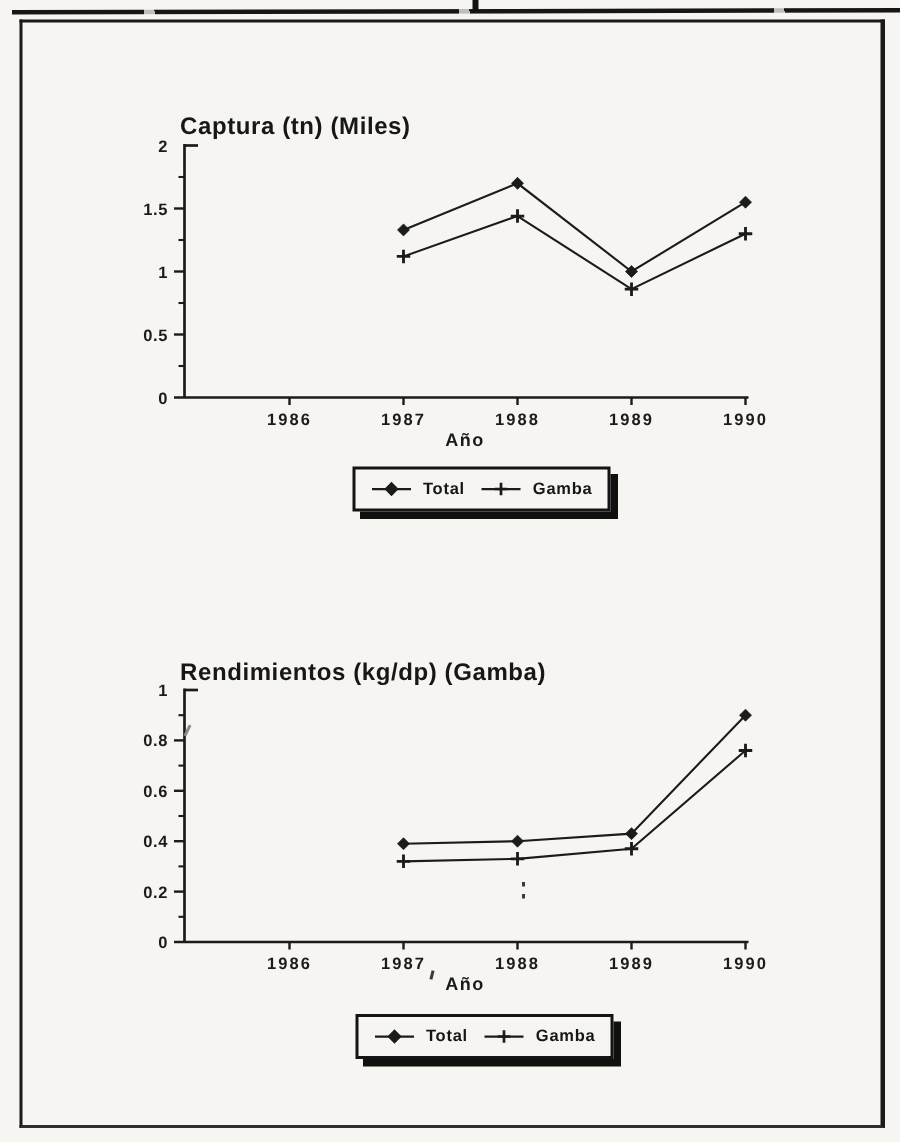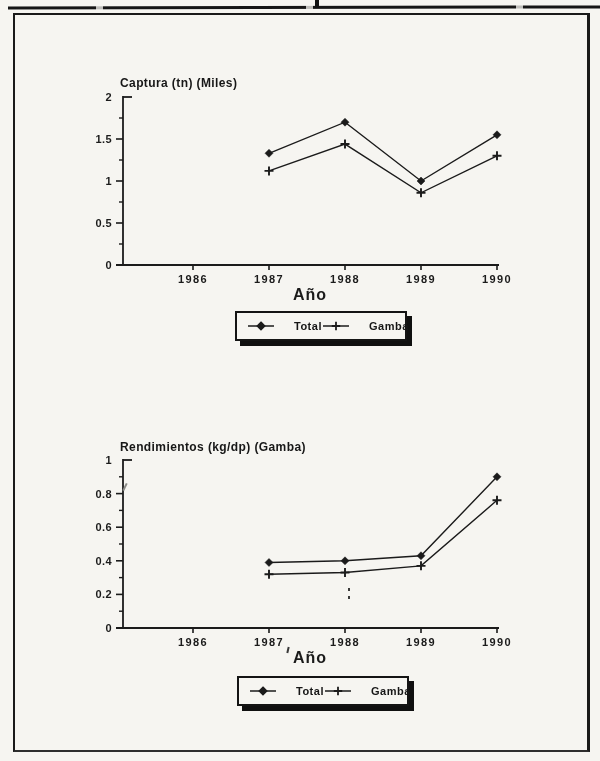--- a/index.html
+++ b/index.html
@@ -17,43 +17,43 @@
   .scan-topline{
     position:absolute;left:8px;top:6px;width:592px;height:2.5px;
     background:repeating-linear-gradient(90deg,#161616 0 88px,rgba(22,22,22,.25) 88px 95px,#161616 95px 210px);
     transform:rotate(-0.12deg);
   }
   .scan-topmark{position:absolute;left:315px;top:0;width:4px;height:8px;background:#111;}
 
   #chart-layer{position:absolute;left:0;top:0;}
 
   .chart-title{
-    position:absolute;font-size:12px;font-weight:700;color:#171717;
+    position:absolute;font-size:16px;font-weight:700;color:#171717;
     letter-spacing:0.4px;white-space:nowrap;
   }
   #title-0{left:120px;top:76px;}
   #title-1{left:120px;top:440px;}
 
   .axis-xlabel{
     position:absolute;width:80px;text-align:center;
-    font-size:16px;font-weight:700;color:#1a1a1a;letter-spacing:1px;
+    font-size:12px;font-weight:700;color:#1a1a1a;letter-spacing:1px;
   }
   #xlabel-0{left:270px;top:286px;}
   #xlabel-1{left:270px;top:649px;}
 
   .legend{
     position:absolute;height:26px;width:148px;
     border:2px solid #141414;background:#f6f5f1;
     box-shadow:5px 5px 0 0 #101010;
     display:flex;align-items:center;justify-content:space-between;
     padding:0 10px;
   }
   #legend-0{left:235px;top:311px;}
   #legend-1{left:237px;top:676px;}
-  .lg-entry{display:flex;align-items:center;gap:19px;}
+  .lg-entry{display:flex;align-items:center;gap:7px;}
   .lg-label{font-size:11px;font-weight:700;color:#161616;letter-spacing:0.5px;}
   .lg-marker line{stroke:#1b1b1b;stroke-width:1.5;}
   .lg-marker .mk{fill:#1b1b1b;stroke:#1b1b1b;stroke-width:1.8;}
 
   
   .ticklabel{font-family:"Liberation Sans",sans-serif;font-size:11px;font-weight:700;fill:#1b1b1b;letter-spacing:0.4px;}
   .yearlabel{font-family:"Liberation Sans",sans-serif;font-size:11px;font-weight:700;fill:#1b1b1b;letter-spacing:1.4px;}
 
   
   .artifact{position:absolute;background:#3a3a3a;}

